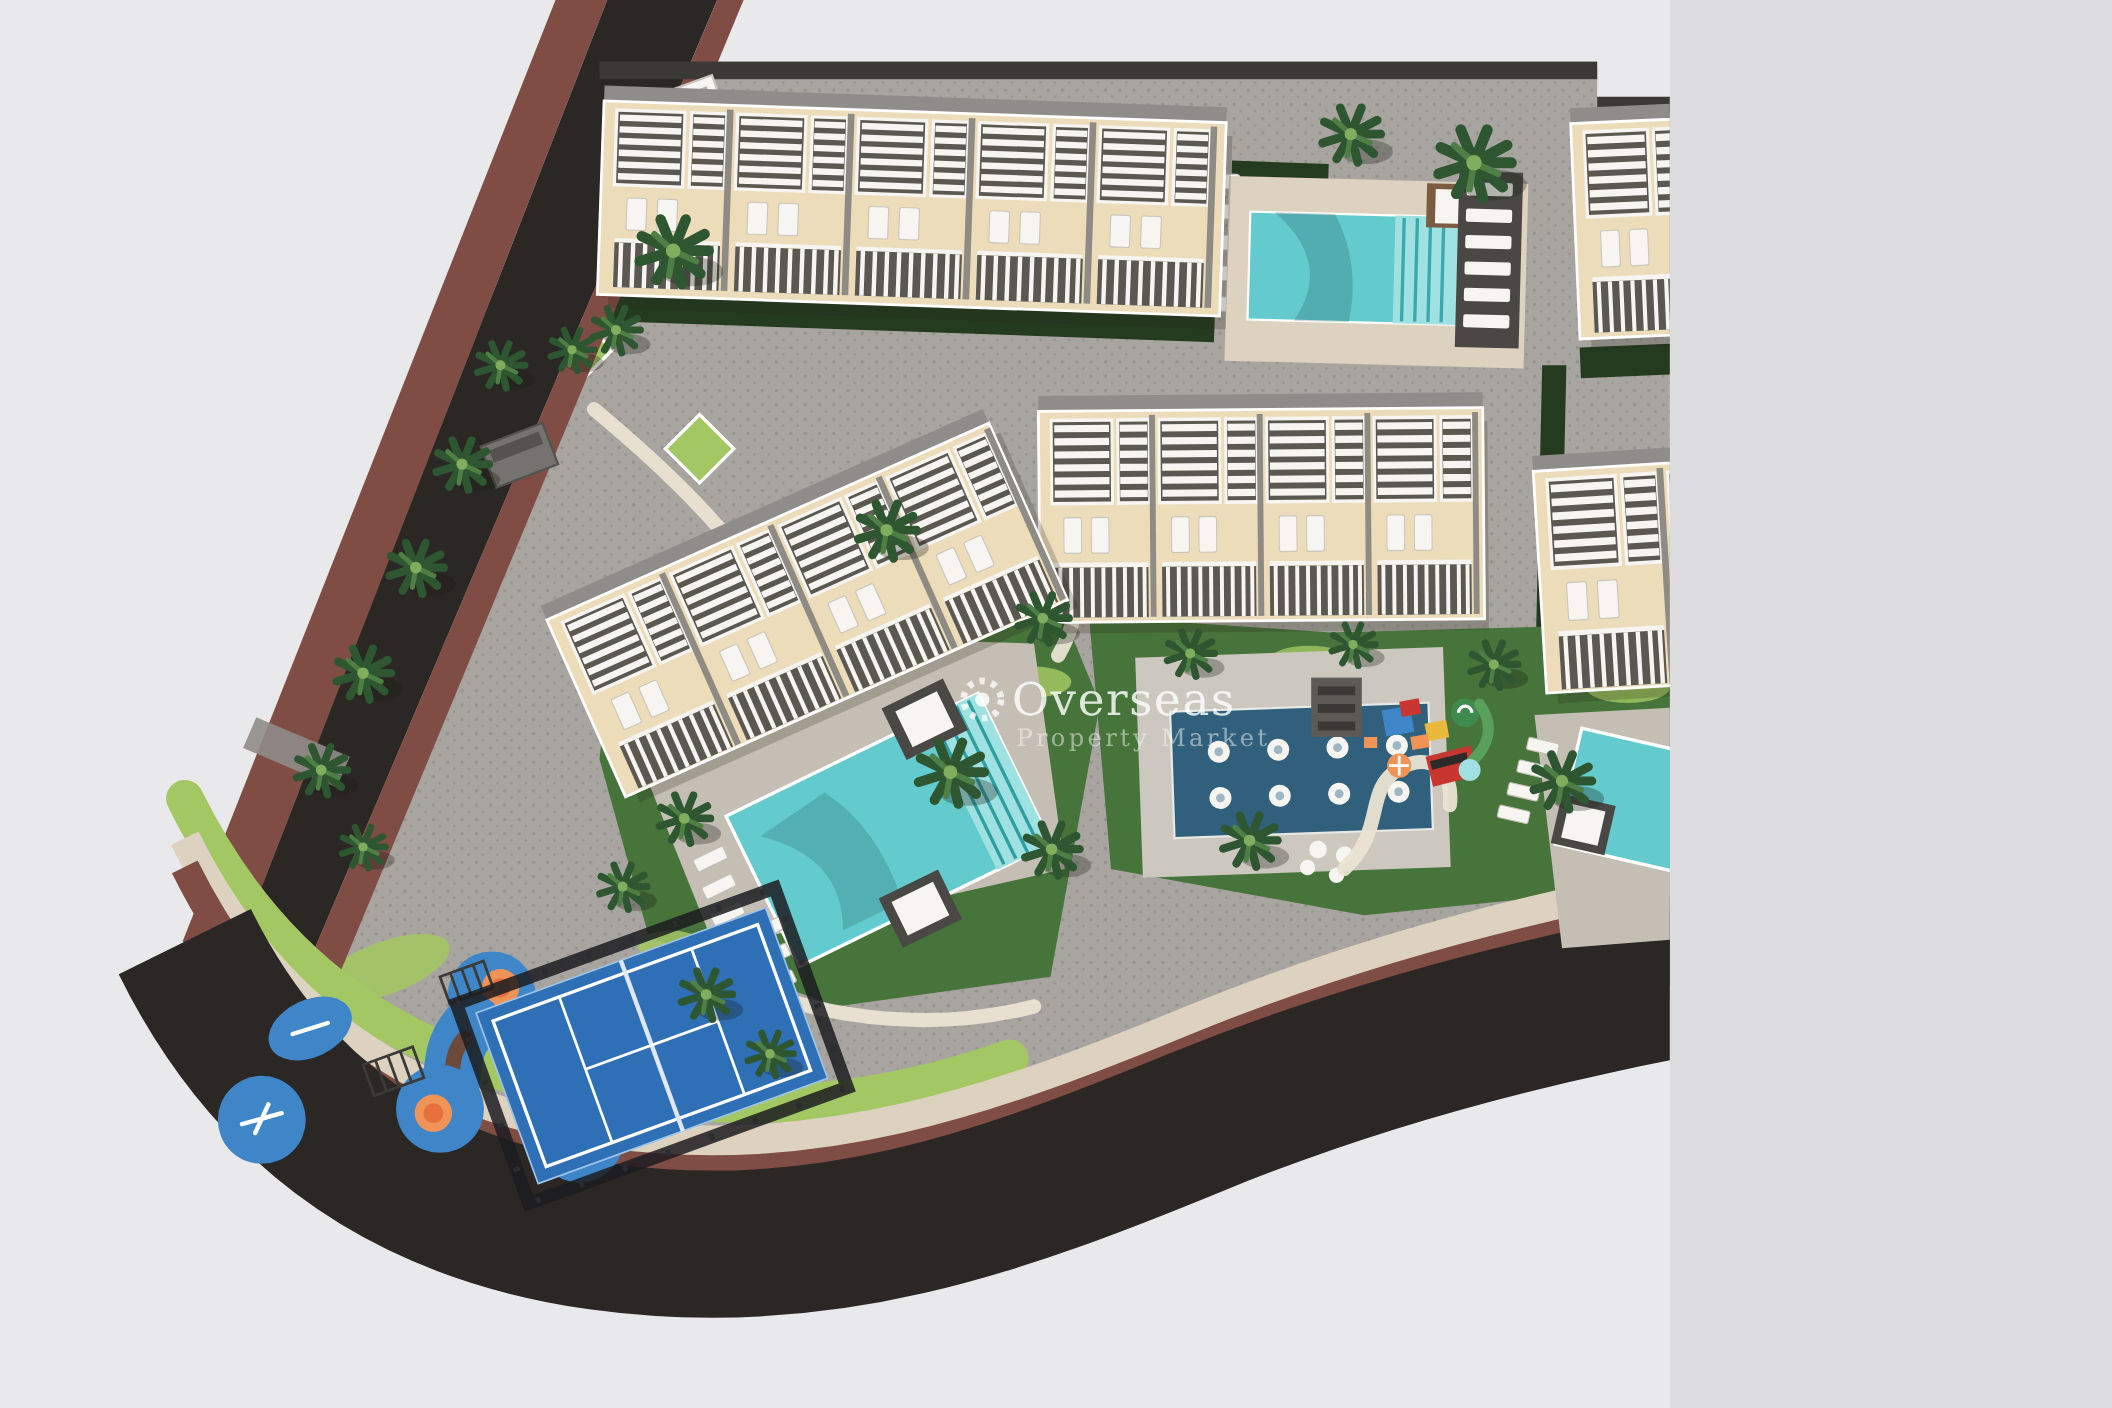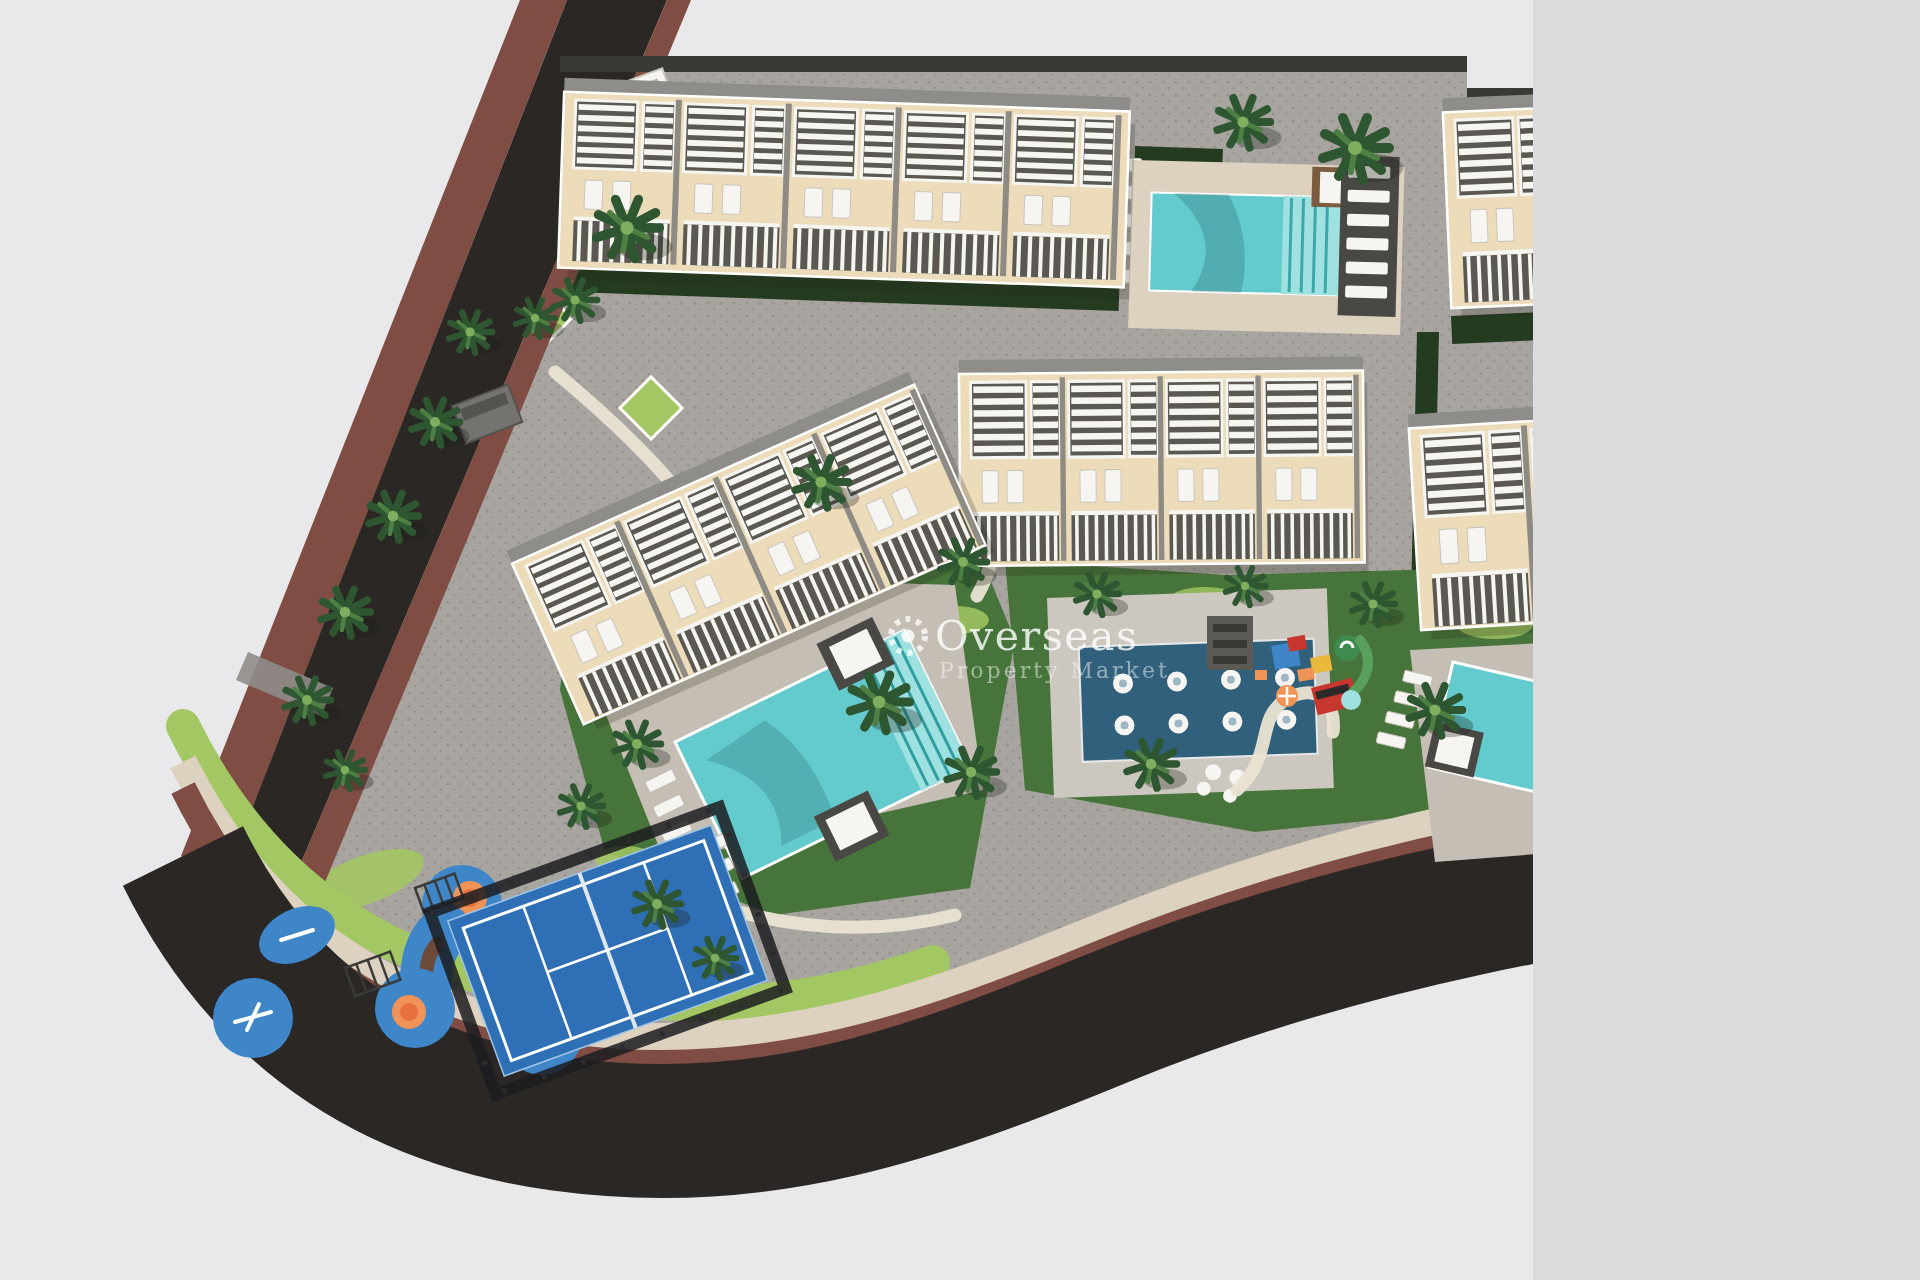--- a/index.html
+++ b/index.html
@@ -1,17 +1,17 @@
 <!DOCTYPE html>
 <html style="--c-background: #e9e9eb; --c-pavement: #a8a5a1; --c-pavement-dot: #96938f; --c-asphalt: #2b2725; --c-brick: #7f4d43; --c-sidewalk: #ddd2bf; --c-grass-light: #a3c763; --c-lawn: #47743a; --c-hedge: #253b20; --c-palm: #2e5731; --c-pool-water: #63cbce; --c-pool-steps: #9fe0e0; --c-spa-water: #30607c; --c-spa-deck: #ccc7bf; --c-pool-deck: #c4beb4; --c-facade: #ecdcba; --c-structure-white: #f6f5f1; --c-structure-dark: #5a5851; --c-roof-gray: #8e8d8a; --c-deck-dark: #4a4845; --c-daybed-brown: #7b5c41; --c-court-blue: #2f6fb5; --c-splash-blue: #3f86c9; --c-play-orange: #ef9357; --c-play-red: #c8372f; --c-play-purple: #6d4f9e; --c-play-yellow: #e9b83c; --c-watermark-white: #ffffff;"><head>
 <meta charset="utf-8">
 <style>
   html,body{margin:0;padding:0;background:#dcdcde;}
   .stage{position:relative;width:1518px;height:1280px;overflow:hidden;
-         background:var(--c-background,#e9e9eb);font-family:"Liberation Sans",sans-serif;padding-left:15px;}
+         background:var(--c-background,#e9e9eb);font-family:"Liberation Sans",sans-serif;}
   svg{display:block}
   .bgc{fill:var(--c-background)}
   .asph{fill:var(--c-asphalt)}
   .brick{fill:var(--c-brick)}
   .swalk{fill:var(--c-sidewalk)}
   .grassL{fill:var(--c-grass-light)}
   .lawn{fill:var(--c-lawn)}
   .hedge{fill:var(--c-hedge)}
   .pool{fill:var(--c-pool-water)}
   .steps{fill:var(--c-pool-steps)}

